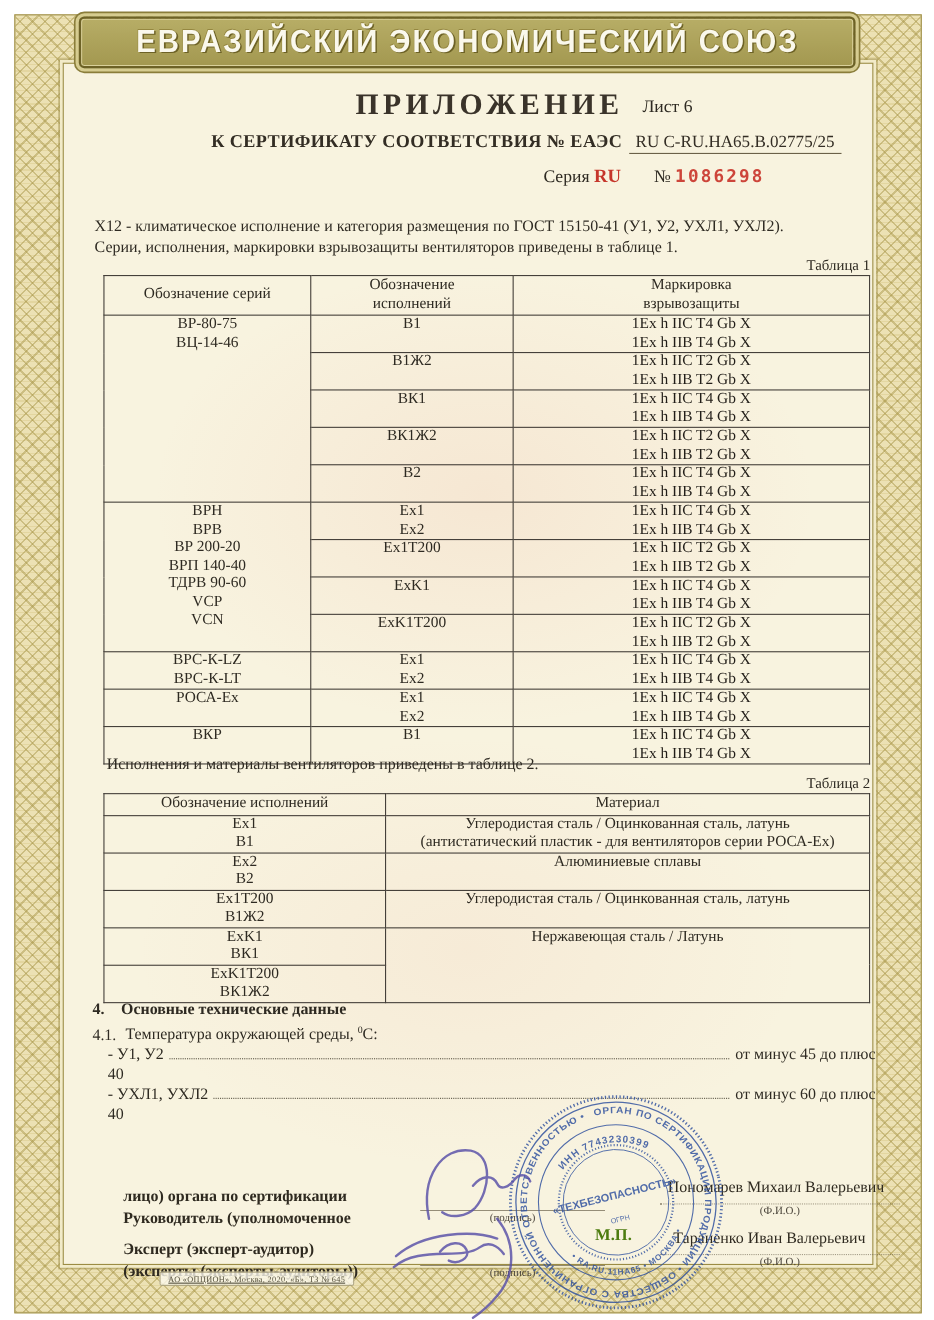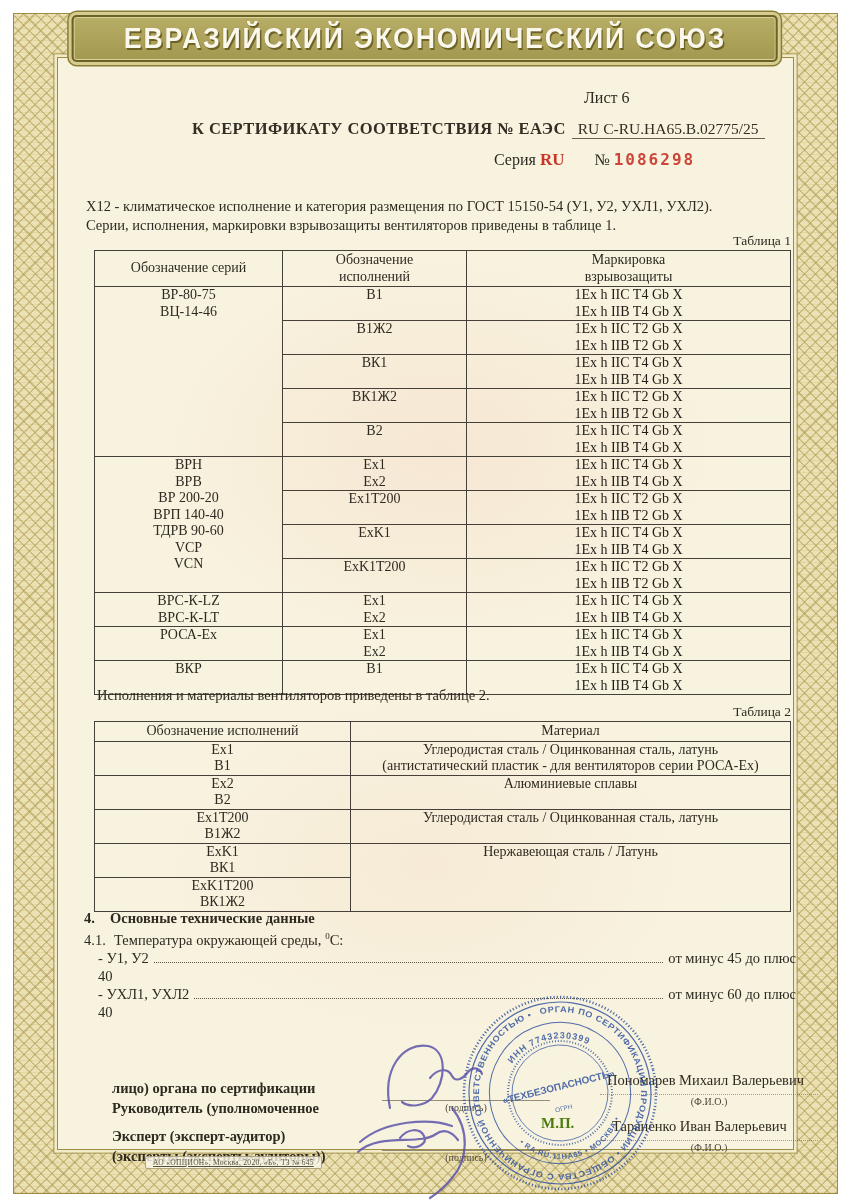--- a/index.html
+++ b/index.html
@@ -70,35 +70,38 @@
 <body>
 
 <div class="page">
   <div class="band"></div>
   <div class="inner"></div>
 
   <div class="banner">
     <span>ЕВРАЗИЙСКИЙ ЭКОНОМИЧЕСКИЙ СОЮЗ</span>
   </div>
 
+  <div class="abs" style="left:40px;top:80px;width:810px;text-align:center;">
+    <span class="title">ПРИЛОЖЕНИЕ</span>
+  </div>
   <div class="abs sheet" style="left:584px;top:89px;">Лист 6</div>
 
   <div class="abs" style="left:192px;top:119px;white-space:nowrap;">
     <span class="subtitle">К СЕРТИФИКАТУ СООТВЕТСТВИЯ № ЕАЭС</span><span class="certnum">RU C-RU.HA65.B.02775/25</span>
   </div>
 
   <div class="abs series-row" style="left:494px;top:150px;">
     <span>Серия</span>
     <span class="red" style="font-size:17px;">RU</span>
     <span style="margin-left:26px;">№</span>
     <span class="serialnum">1086298</span>
   </div>
 
   <div class="abs intro" style="left:86px;top:197px;">
-    <div>Х12 - климатическое исполнение и категория размещения по ГОСТ 15150-54 (У1, У2, УХЛ1, УХЛ2).</div>
+    <div>Х12 - климатическое исполнение и категория размещения по ГОСТ 15150-41 (У1, У2, УХЛ1, УХЛ2).</div>
     <div>Серии, исполнения, маркировки взрывозащиты вентиляторов приведены в таблице 1.</div>
   </div>
 
   <div class="abs tcaption" style="left:94px;top:233px;">Таблица 1</div>
 
   <table class="cert abs" style="left:94px;top:250px;border-radius:10px;">
     <colgroup>
         <col style="width:188px">
         <col style="width:184px">
         <col>

